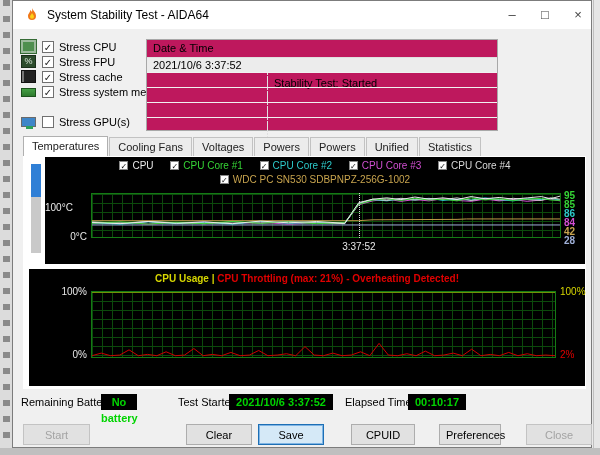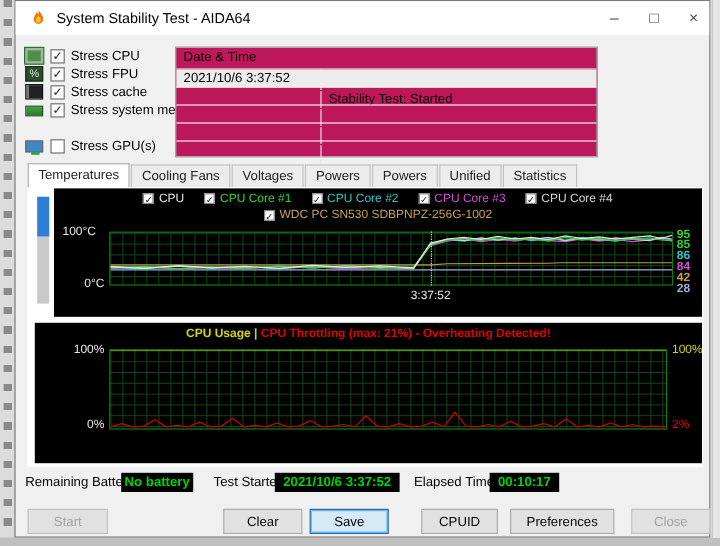--- a/index.html
+++ b/index.html
@@ -175,21 +175,21 @@
           <span class="legend-cb">✓</span>
           <span style="color: rgb(216, 216, 216);">CPU Core #4</span>
         </span>
     </div>
     <div class="abs legend-row" style="top:17px">
       <span class="legend-item">
           <span class="legend-cb">✓</span>
           <span style="color: rgb(200, 164, 78);">WDC PC SN530 SDBPNPZ-256G-1002</span>
         </span>
     </div>
-    <span class="abs axis-label" style="left:0;top:31px;width:42px;text-align:center">100°C</span>
+    <span class="abs axis-label" style="left:0;top:45px;width:42px;text-align:left">100°C</span>
     <span class="abs axis-label" style="left:0;top:74px;width:42px;text-align:right">0°C</span>
     <div class="abs plot" style="left:46px;top:36px;width:470px;height:45px">
         <svg viewBox="0 0 100 100" preserveAspectRatio="none">
           <polyline fill="none" stroke="#9fb0d8" stroke-width="1" vector-effect="non-scaling-stroke" points="0,72.00 100,72.00"></polyline>
           <polyline fill="none" stroke="#c09a4a" stroke-width="1" vector-effect="non-scaling-stroke" points="0,62.00 57,62.00 60,60.00 78,59.00 80,58.00 100,58.00"></polyline>
           <polyline fill="none" stroke="#d24fd2" stroke-width="1" vector-effect="non-scaling-stroke" points="0,69.00 6,66.00 12,70.00 18,67.00 24,65.00 30,69.00 36,66.00 42,70.00 48,67.00 54,68.00 57,25.00 60,16.00 63,12.00 66,17.00 69,13.00 72,16.00 75,11.00 78,15.00 81,17.00 84,12.00 87,16.00 90,13.00 93,17.00 96,14.00 98,12.00 100,16.00"></polyline>
           <polyline fill="none" stroke="#2cc9c9" stroke-width="1" vector-effect="non-scaling-stroke" points="0,67.00 6,70.00 12,65.00 18,69.00 24,66.00 30,70.00 36,64.00 42,68.00 48,66.00 54,69.00 57,22.00 60,13.00 63,16.00 66,11.00 69,14.00 72,10.00 75,15.00 78,12.00 81,14.00 84,9.00 87,13.00 90,16.00 93,11.00 96,13.00 98,10.00 100,14.00"></polyline>
           <polyline fill="none" stroke="#cfcfcf" stroke-width="1" vector-effect="non-scaling-stroke" points="0,65.00 6,68.00 12,64.00 18,67.00 24,69.00 30,65.00 36,68.00 42,64.00 48,67.00 54,69.00 57,23.00 60,12.00 63,15.00 66,10.00 69,14.00 72,11.00 75,13.00 78,9.00 81,15.00 84,11.00 87,14.00 90,10.00 93,13.00 96,15.00 98,9.00 100,12.00"></polyline>
           <polyline fill="none" stroke="#35d435" stroke-width="1" vector-effect="non-scaling-stroke" points="0,68.00 6,65.00 12,70.00 18,66.00 24,69.00 30,64.00 36,68.00 42,65.00 48,69.00 54,66.00 57,24.00 60,14.00 63,11.00 66,15.00 69,10.00 72,14.00 75,12.00 78,16.00 81,9.00 84,14.00 87,11.00 90,15.00 93,12.00 96,10.00 98,14.00 100,15.00"></polyline>
           <polyline fill="none" stroke="#e8e8e8" stroke-width="1" vector-effect="non-scaling-stroke" points="0,66.00 6,69.00 12,64.00 18,68.00 24,65.00 30,69.00 36,63.00 42,67.00 48,64.00 54,68.00 57,20.00 60,12.00 63,9.00 66,13.00 69,7.00 72,12.00 75,9.00 78,13.00 81,6.00 84,11.00 87,8.00 90,12.00 93,9.00 96,6.00 98,11.00 100,5.00"></polyline>
@@ -220,27 +220,27 @@
           <polyline fill="none" stroke="#d6d600" stroke-width="1" vector-effect="non-scaling-stroke" points="0,0.00 100,0.00"></polyline>
           <polyline fill="none" stroke="#cc0000" stroke-width="1" vector-effect="non-scaling-stroke" points="0,98.00 2,94.00 4,98.00 6,97.00 8,89.00 10,98.00 12,96.00 14,98.00 16,92.00 18,98.00 20,97.00 22,87.00 24,98.00 26,96.00 28,98.00 30,93.00 32,98.00 34,97.00 36,90.00 38,98.00 40,97.00 42,95.00 44,98.00 46,84.00 48,97.00 50,98.00 52,94.00 54,98.00 56,97.00 58,92.00 60,98.00 62,79.00 64,97.00 66,98.00 68,95.00 70,98.00 72,91.00 74,98.00 76,97.00 78,94.00 80,98.00 82,88.00 84,98.00 86,96.00 88,98.00 90,93.00 92,98.00 94,95.00 96,98.00 98,97.00 100,98.00"></polyline>
         </svg>
       </div>
     <span class="abs axis-label" style="left: 531px; top: 17px; color: rgb(214, 214, 0);">100%</span>
     <span class="abs axis-label" style="left: 531px; top: 80px; color: rgb(224, 0, 0);">2%</span>
   </div>
 
   <div class="abs statusbar">
     <span class="abs sb-label" style="left:8px">Remaining Battery:</span>
-    <span class="abs sb-box" style="left: 88px; width: 60px; color: rgb(0, 212, 0);">No battery</span>
+    <span class="abs sb-box" style="left: 88px; width: 36px; color: rgb(0, 212, 0);">No battery</span>
     <span class="abs sb-label" style="left:165px">Test Started:</span>
     <span class="abs sb-box" style="left: 216px; width: 104px; color: rgb(0, 212, 0);">2021/10/6 3:37:52</span>
     <span class="abs sb-label" style="left:332px">Elapsed Time:</span>
     <span class="abs sb-box" style="left: 395px; width: 58px; color: rgb(0, 212, 0);">00:10:17</span>
   </div>
 
   <button class="abs btn disabled" style="left:10px;width:67px">Start</button>
   <button class="abs btn" style="left:173px;width:66px">Clear</button>
   <button class="abs btn focused" style="left:245px;width:66px">Save</button>
   <button class="abs btn" style="left:338px;width:64px">CPUID</button>
-  <button class="abs btn" style="left:412px;width:87px">Preferences</button>
+  <button class="abs btn" style="left:426px;width:62px">Preferences</button>
   <button class="abs btn disabled" style="left:513px;width:66px">Close</button>
 
 </div>
 
 </body></html>

